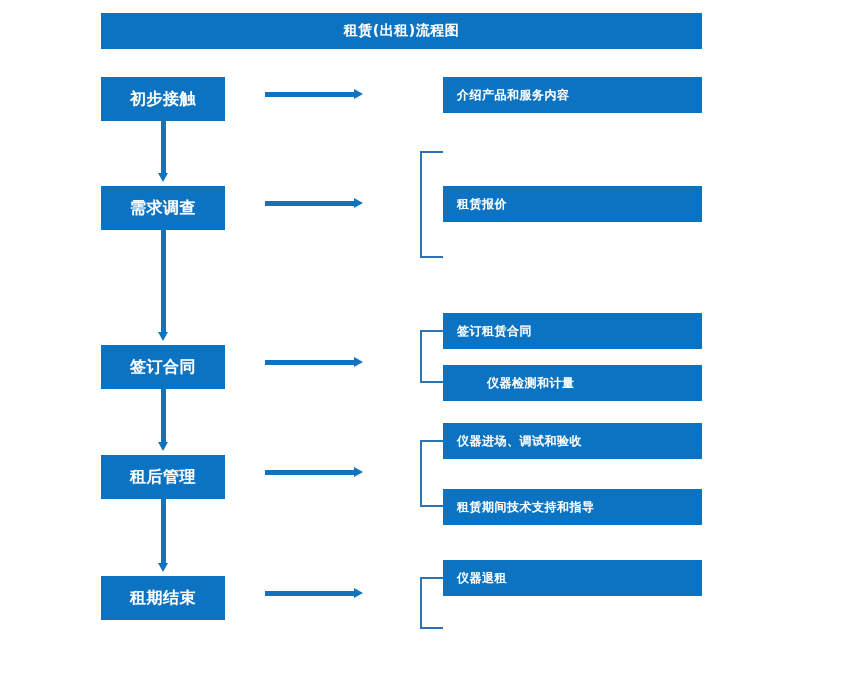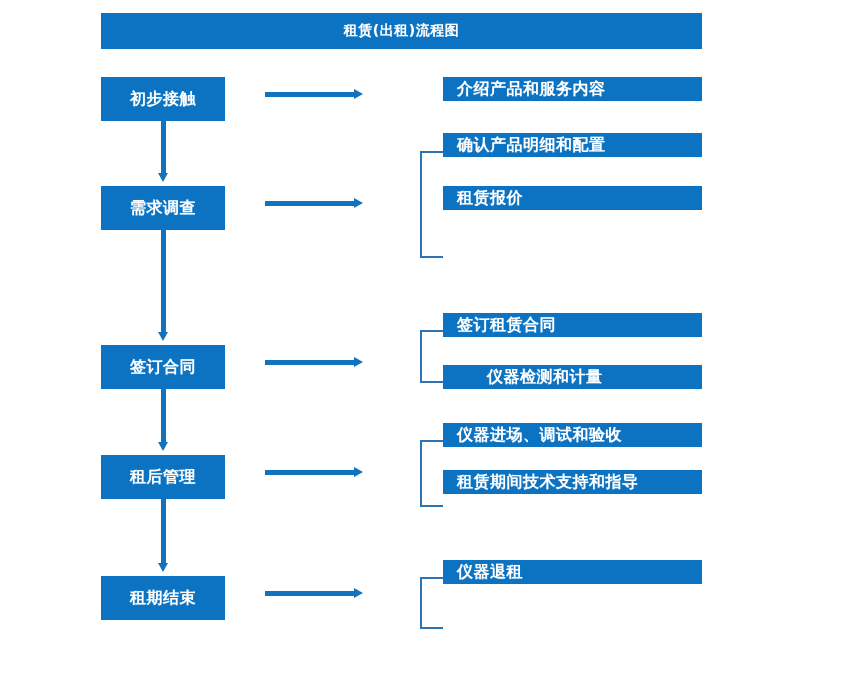--- a/index.html
+++ b/index.html
@@ -43,24 +43,24 @@
     display: flex;
     align-items: center;
     justify-content: center;
     letter-spacing: 0.5px;
     text-shadow: 0 0 1px rgba(255,255,255,0.25);
   }
   .detail-box {
     position: absolute;
     left: 443px;
     width: 259px;
-    height: 24px;
+    height: 36px;
     background: #0C73C2;
     color: #ffffff;
-    font-size: 16px;
+    font-size: 12px;
     font-weight: bold;
     display: flex;
     align-items: center;
     padding-left: 14px;
     box-sizing: border-box;
     letter-spacing: 0.5px;
     text-shadow: 0 0 1px rgba(255,255,255,0.25);
   }
   
   .v-arrow {
@@ -170,21 +170,20 @@
     <div class="shaft"></div>
     <div class="head"></div>
   </div>
 
   <div class="bracket" style="top:151px; height:107px;"></div>
   <div class="bracket" style="top:330px; height:53px;"></div>
   <div class="bracket" style="top:440px; height:67px;"></div>
   <div class="bracket" style="top:577px; height:52px;"></div>
 
   <div class="detail-box" style="top:77px;">介绍产品和服务内容</div>
-  <div class="detail-box" style="top:133px;">确认产品明细和配置</div>
   <div class="detail-box" style="top:186px;">租赁报价</div>
   <div class="detail-box" style="top:313px;">签订租赁合同</div>
   <div class="detail-box" style="top:365px;padding-left:44px;">仪器检测和计量</div>
   <div class="detail-box" style="top:423px;">仪器进场、调试和验收</div>
-  <div class="detail-box" style="top:470px;">租赁期间技术支持和指导</div>
+  <div class="detail-box" style="top:489px;">租赁期间技术支持和指导</div>
   <div class="detail-box" style="top:560px;">仪器退租</div>
 
 </div>
 
 </body></html>

